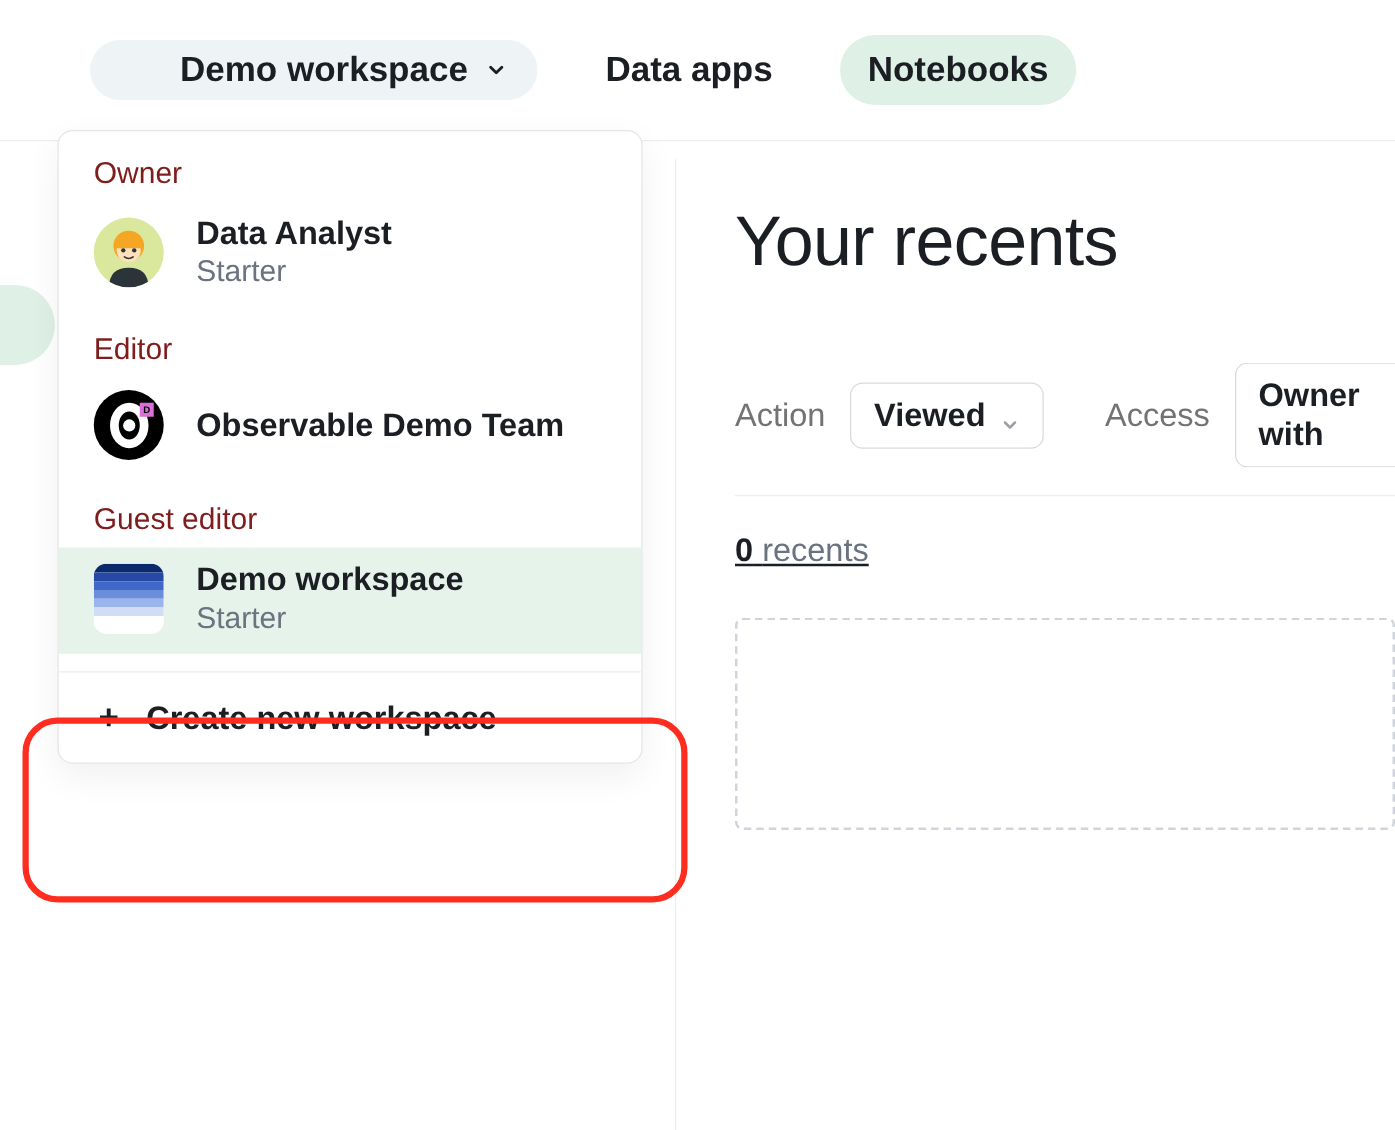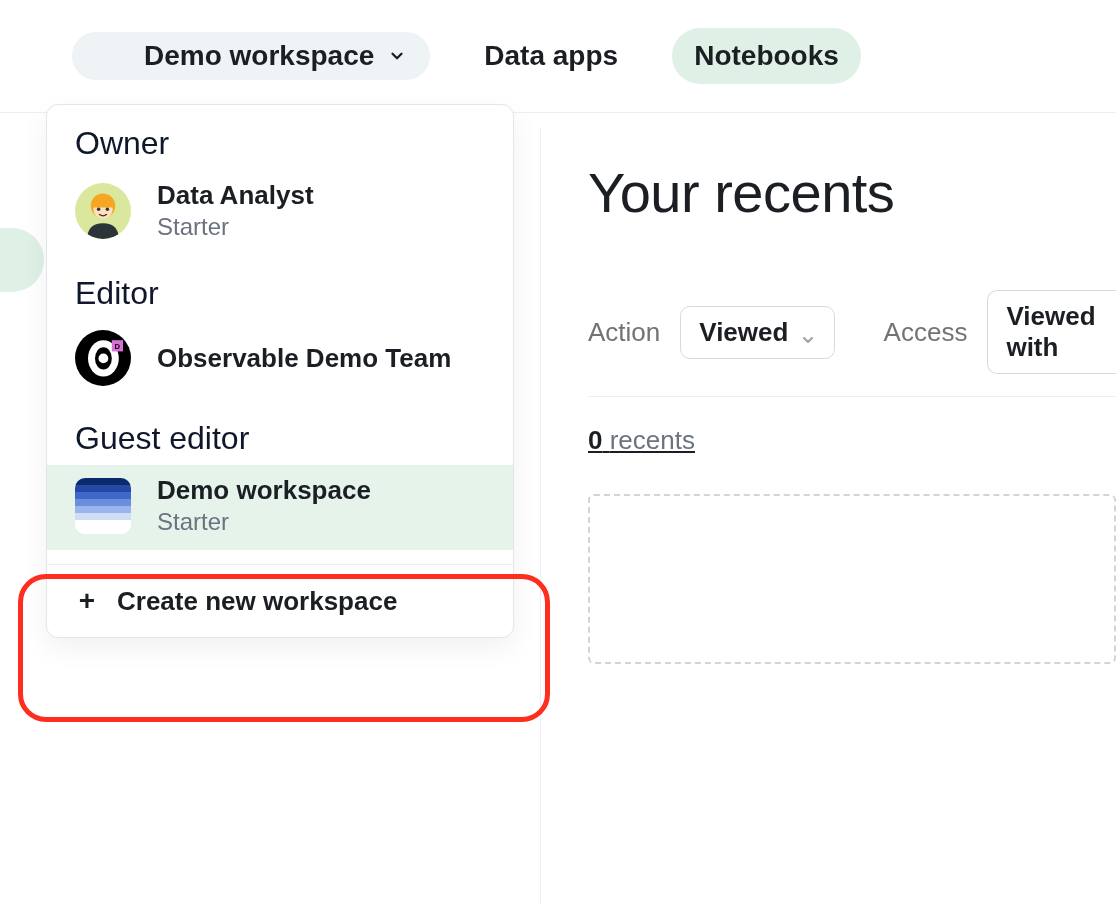--- a/index.html
+++ b/index.html
@@ -68,22 +68,22 @@
     top: 104px;
     width: 468px;
     background: #fff;
     border: 1px solid #e3e6e9;
     border-radius: 12px;
     box-shadow: 0 10px 28px rgba(0,0,0,0.06);
     z-index: 10;
   }
   .dd-section-label {
     padding: 20px 28px 8px 28px;
-    color: #0f172a;
-    font-size: 32px;
+    color: #7f1d1d;
+    font-size: 24px;
   }
   .dd-item {
     display: flex;
     align-items: center;
     gap: 26px;
     padding: 10px 28px 14px 28px;
     cursor: pointer;
   }
   .dd-item .avatar {
     width: 56px; height: 56px;
@@ -334,21 +334,21 @@
       <span>Viewed</span>
       <span class="chev-sm">
         <svg viewBox="0 0 24 24" width="16" height="16" fill="none" stroke="#9aa0a6" stroke-width="3" stroke-linecap="round" stroke-linejoin="round">
             <polyline points="6 9 12 15 18 9"></polyline>
           </svg>
       </span>
     </span>
     <span style="width:12px"></span>
     <span class="filter-label">Access</span>
     <span class="filter-select" style="border-radius:10px 0 0 10px; border-right:none; padding-right:8px;">
-      <span>Viewed with</span>
+      <span>Owner with</span>
     </span>
   </div>
 
   <div class="recents-count">
     <span class="num">0</span>
     <span class="word">recents</span>
   </div>
 
   <div class="empty-box"></div>
 </div>

